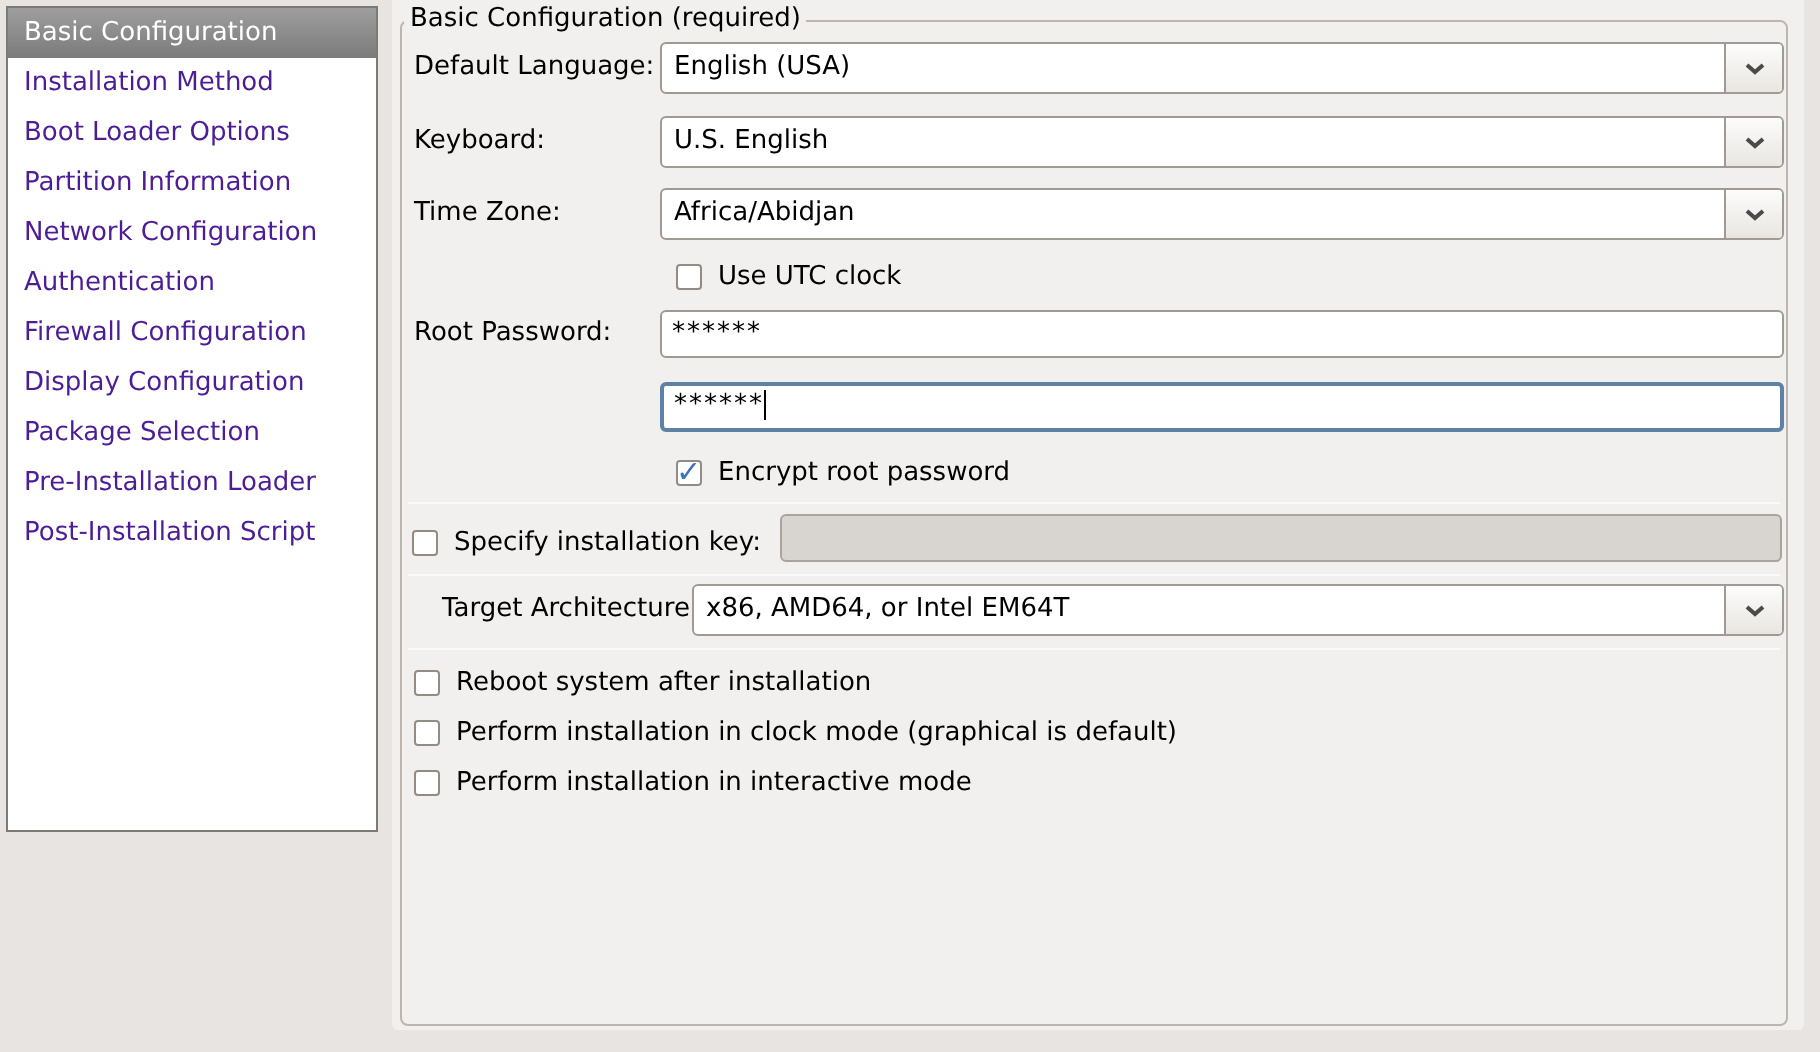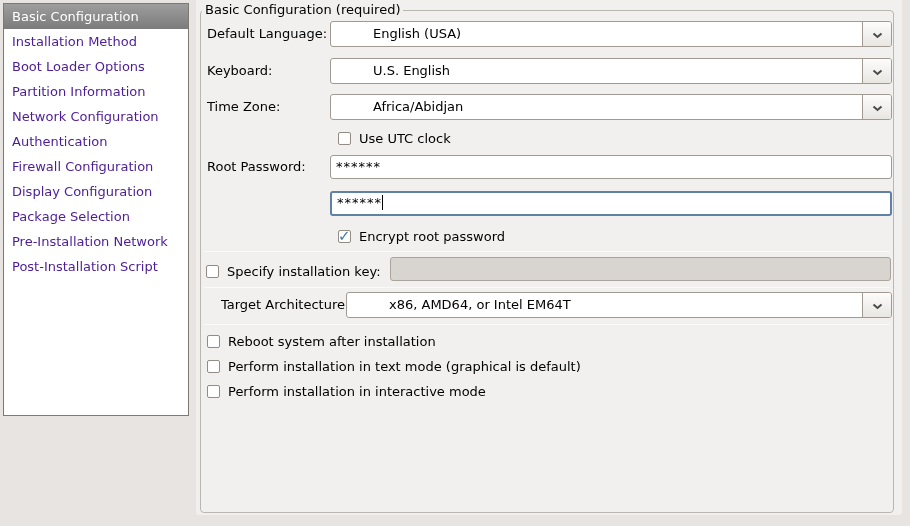--- a/index.html
+++ b/index.html
@@ -56,21 +56,20 @@
   }
 
   
   .combo {
     position: absolute; left: 129px; width: 562px; height: 26px;
     display: flex;
     background: #fff;
     border: 1px solid var(--control-border, #a19a92);
     border-radius: 3px;
     cursor: default;
-    padding-left: 36px;
   }
   .combo-text {
     flex: 1; padding: 0 6px; line-height: 24px;
     white-space: nowrap; overflow: hidden;
   }
   .combo-btn {
     width: 29px;
     border-left: 1px solid var(--control-border, #a19a92);
     background: linear-gradient(#fcfcfb, #e9e6e2);
     border-radius: 0 2px 2px 0;
@@ -131,21 +130,21 @@
 <div class="sidebar">
   <div class="sidebar-item selected">Basic Configuration</div>
   <div class="sidebar-item">Installation Method</div>
   <div class="sidebar-item">Boot Loader Options</div>
   <div class="sidebar-item">Partition Information</div>
   <div class="sidebar-item">Network Configuration</div>
   <div class="sidebar-item">Authentication</div>
   <div class="sidebar-item">Firewall Configuration</div>
   <div class="sidebar-item">Display Configuration</div>
   <div class="sidebar-item">Package Selection</div>
-  <div class="sidebar-item">Pre-Installation Network</div>
+  <div class="sidebar-item">Pre-Installation Loader</div>
   <div class="sidebar-item">Post-Installation Script</div>
 </div>
 
 <div class="main-area">
   <div class="frame">
     <div class="frame-label">Basic Configuration (required)</div>
 
     <div class="flabel" style="top:10px">Default Language:</div>
     <div class="combo" style="top:10px">
       <div class="combo-text">English (USA)</div>
@@ -212,20 +211,20 @@
     </div>
 
     <div class="sep" style="top:313px"></div>
 
     <div class="checkrow" style="left:6px; top:322px">
       <span class="checkbox"></span>
       <span>Reboot system after installation</span>
     </div>
     <div class="checkrow" style="left:6px; top:347px">
       <span class="checkbox"></span>
-      <span>Perform installation in text mode (graphical is default)</span>
+      <span>Perform installation in clock mode (graphical is default)</span>
     </div>
     <div class="checkrow" style="left:6px; top:372px">
       <span class="checkbox"></span>
       <span>Perform installation in interactive mode</span>
     </div>
   </div>
 </div>
 
 </body></html>

